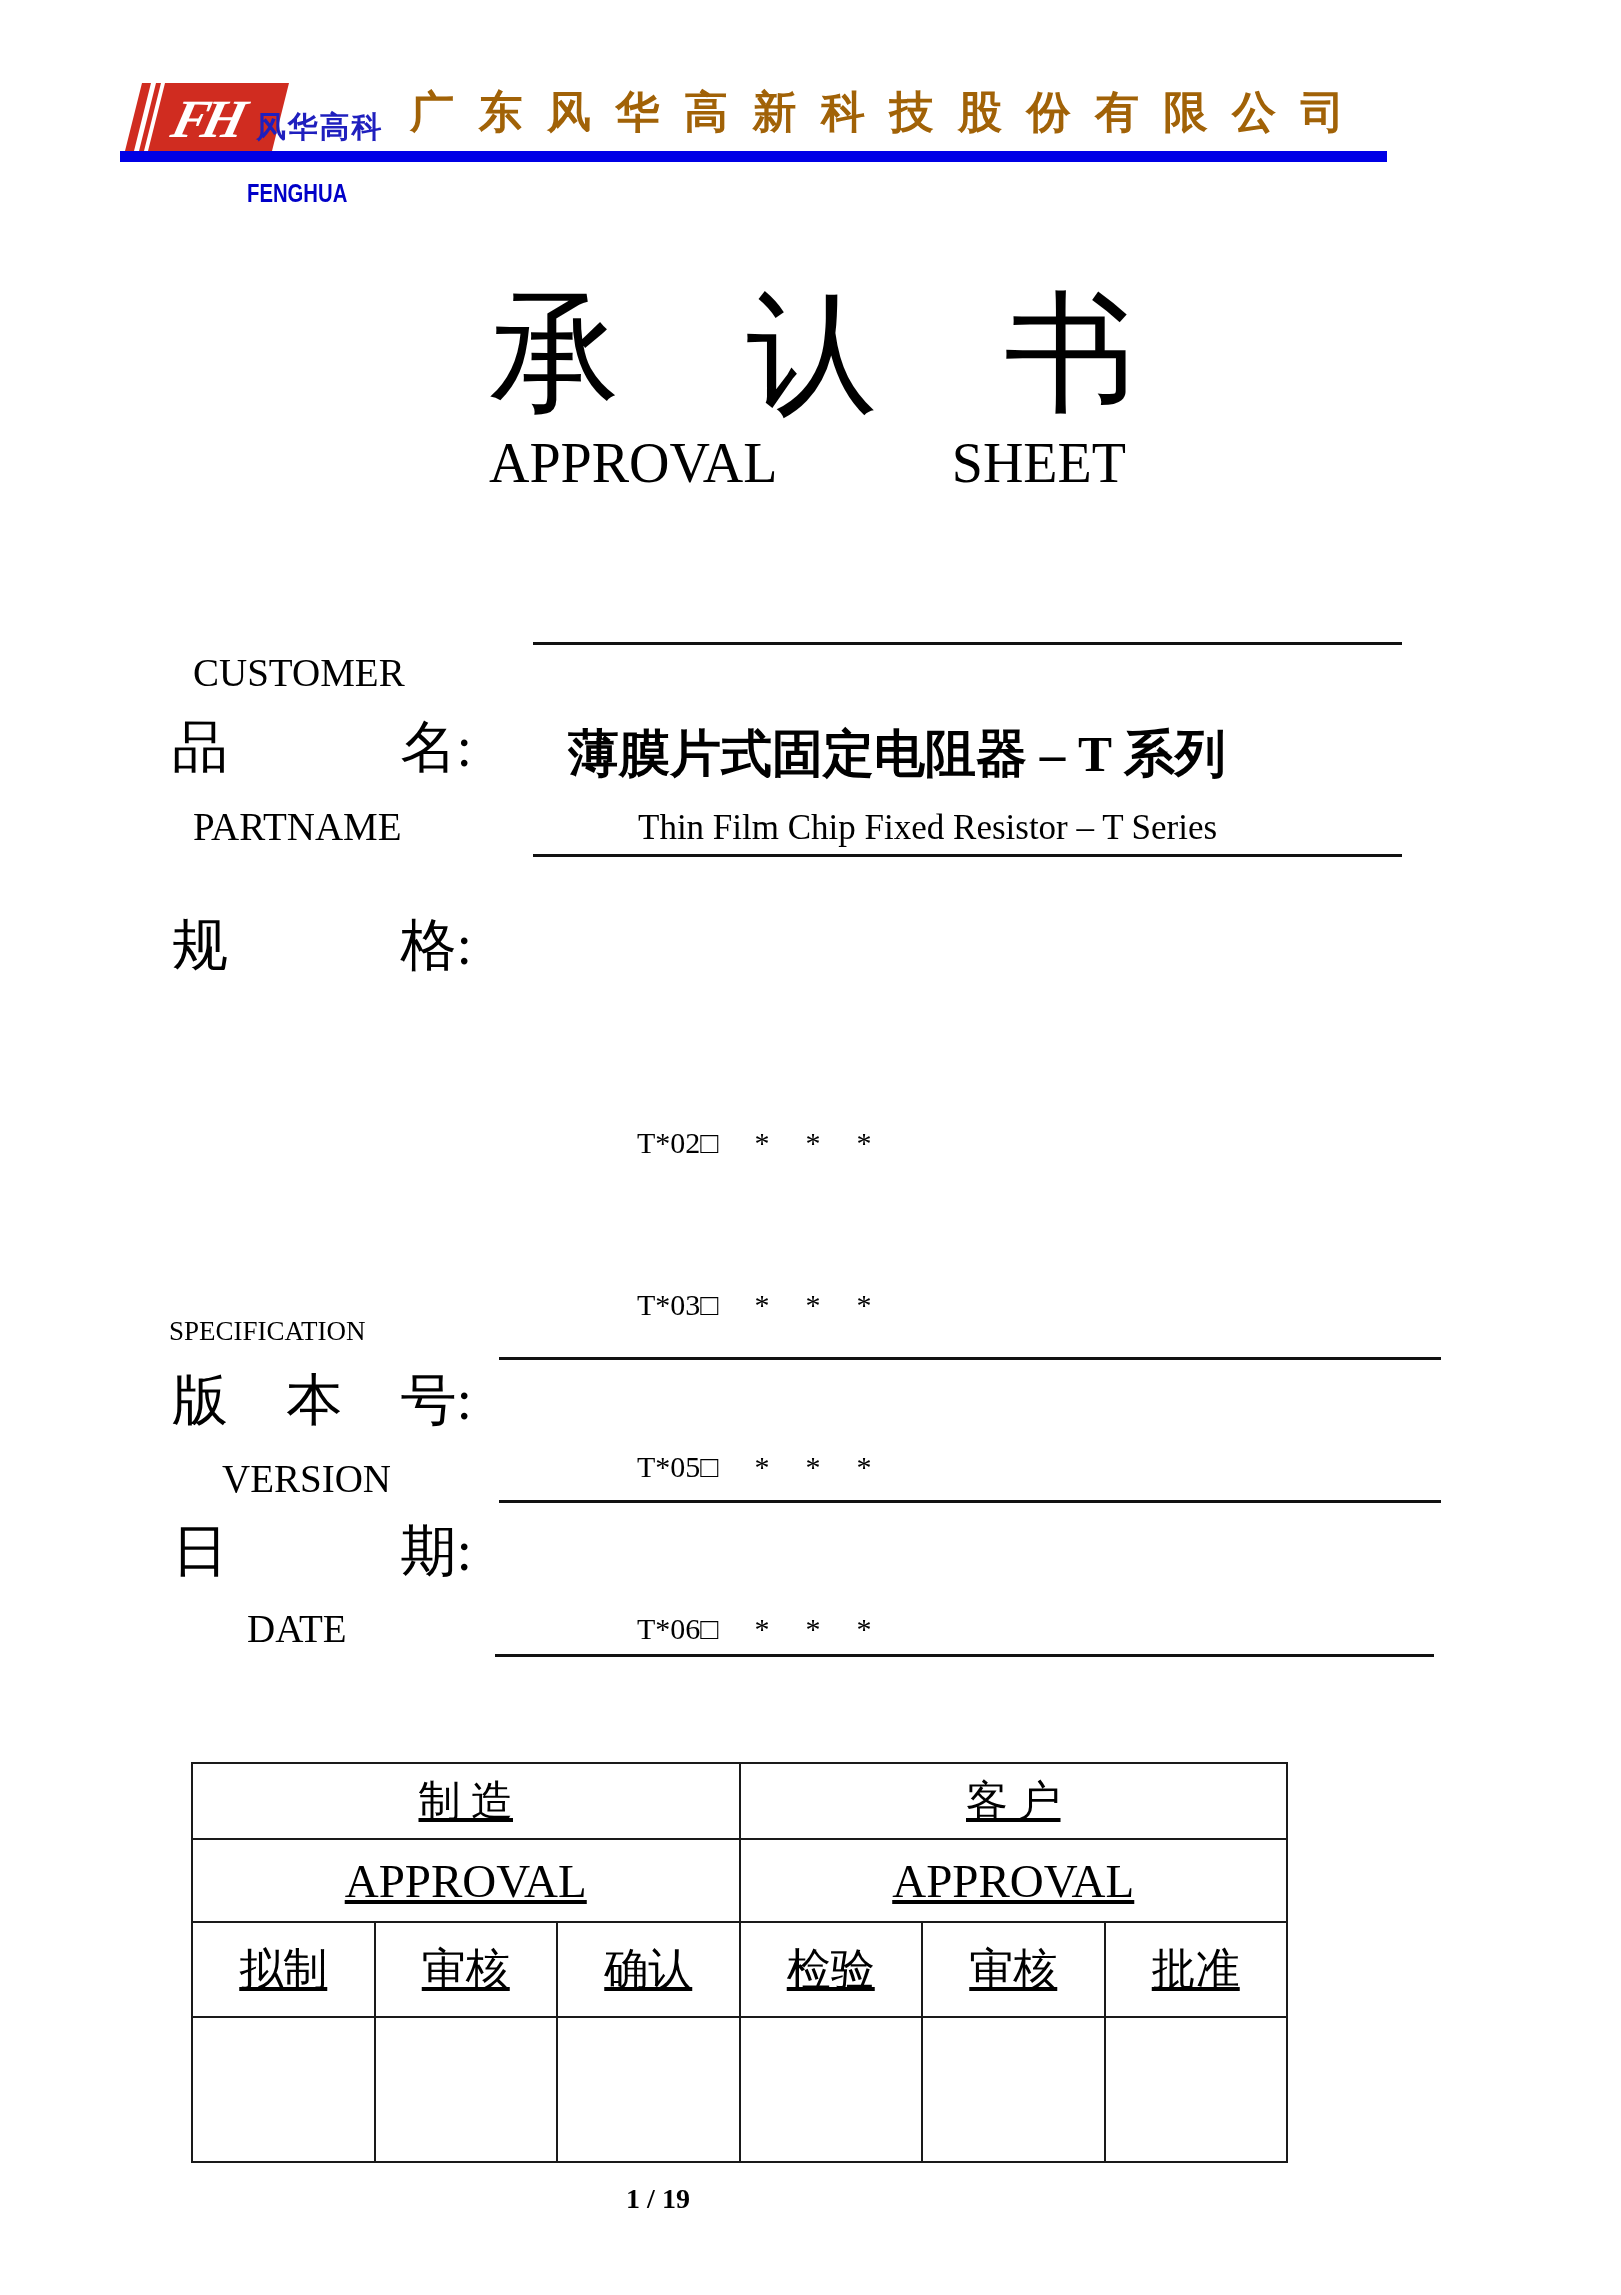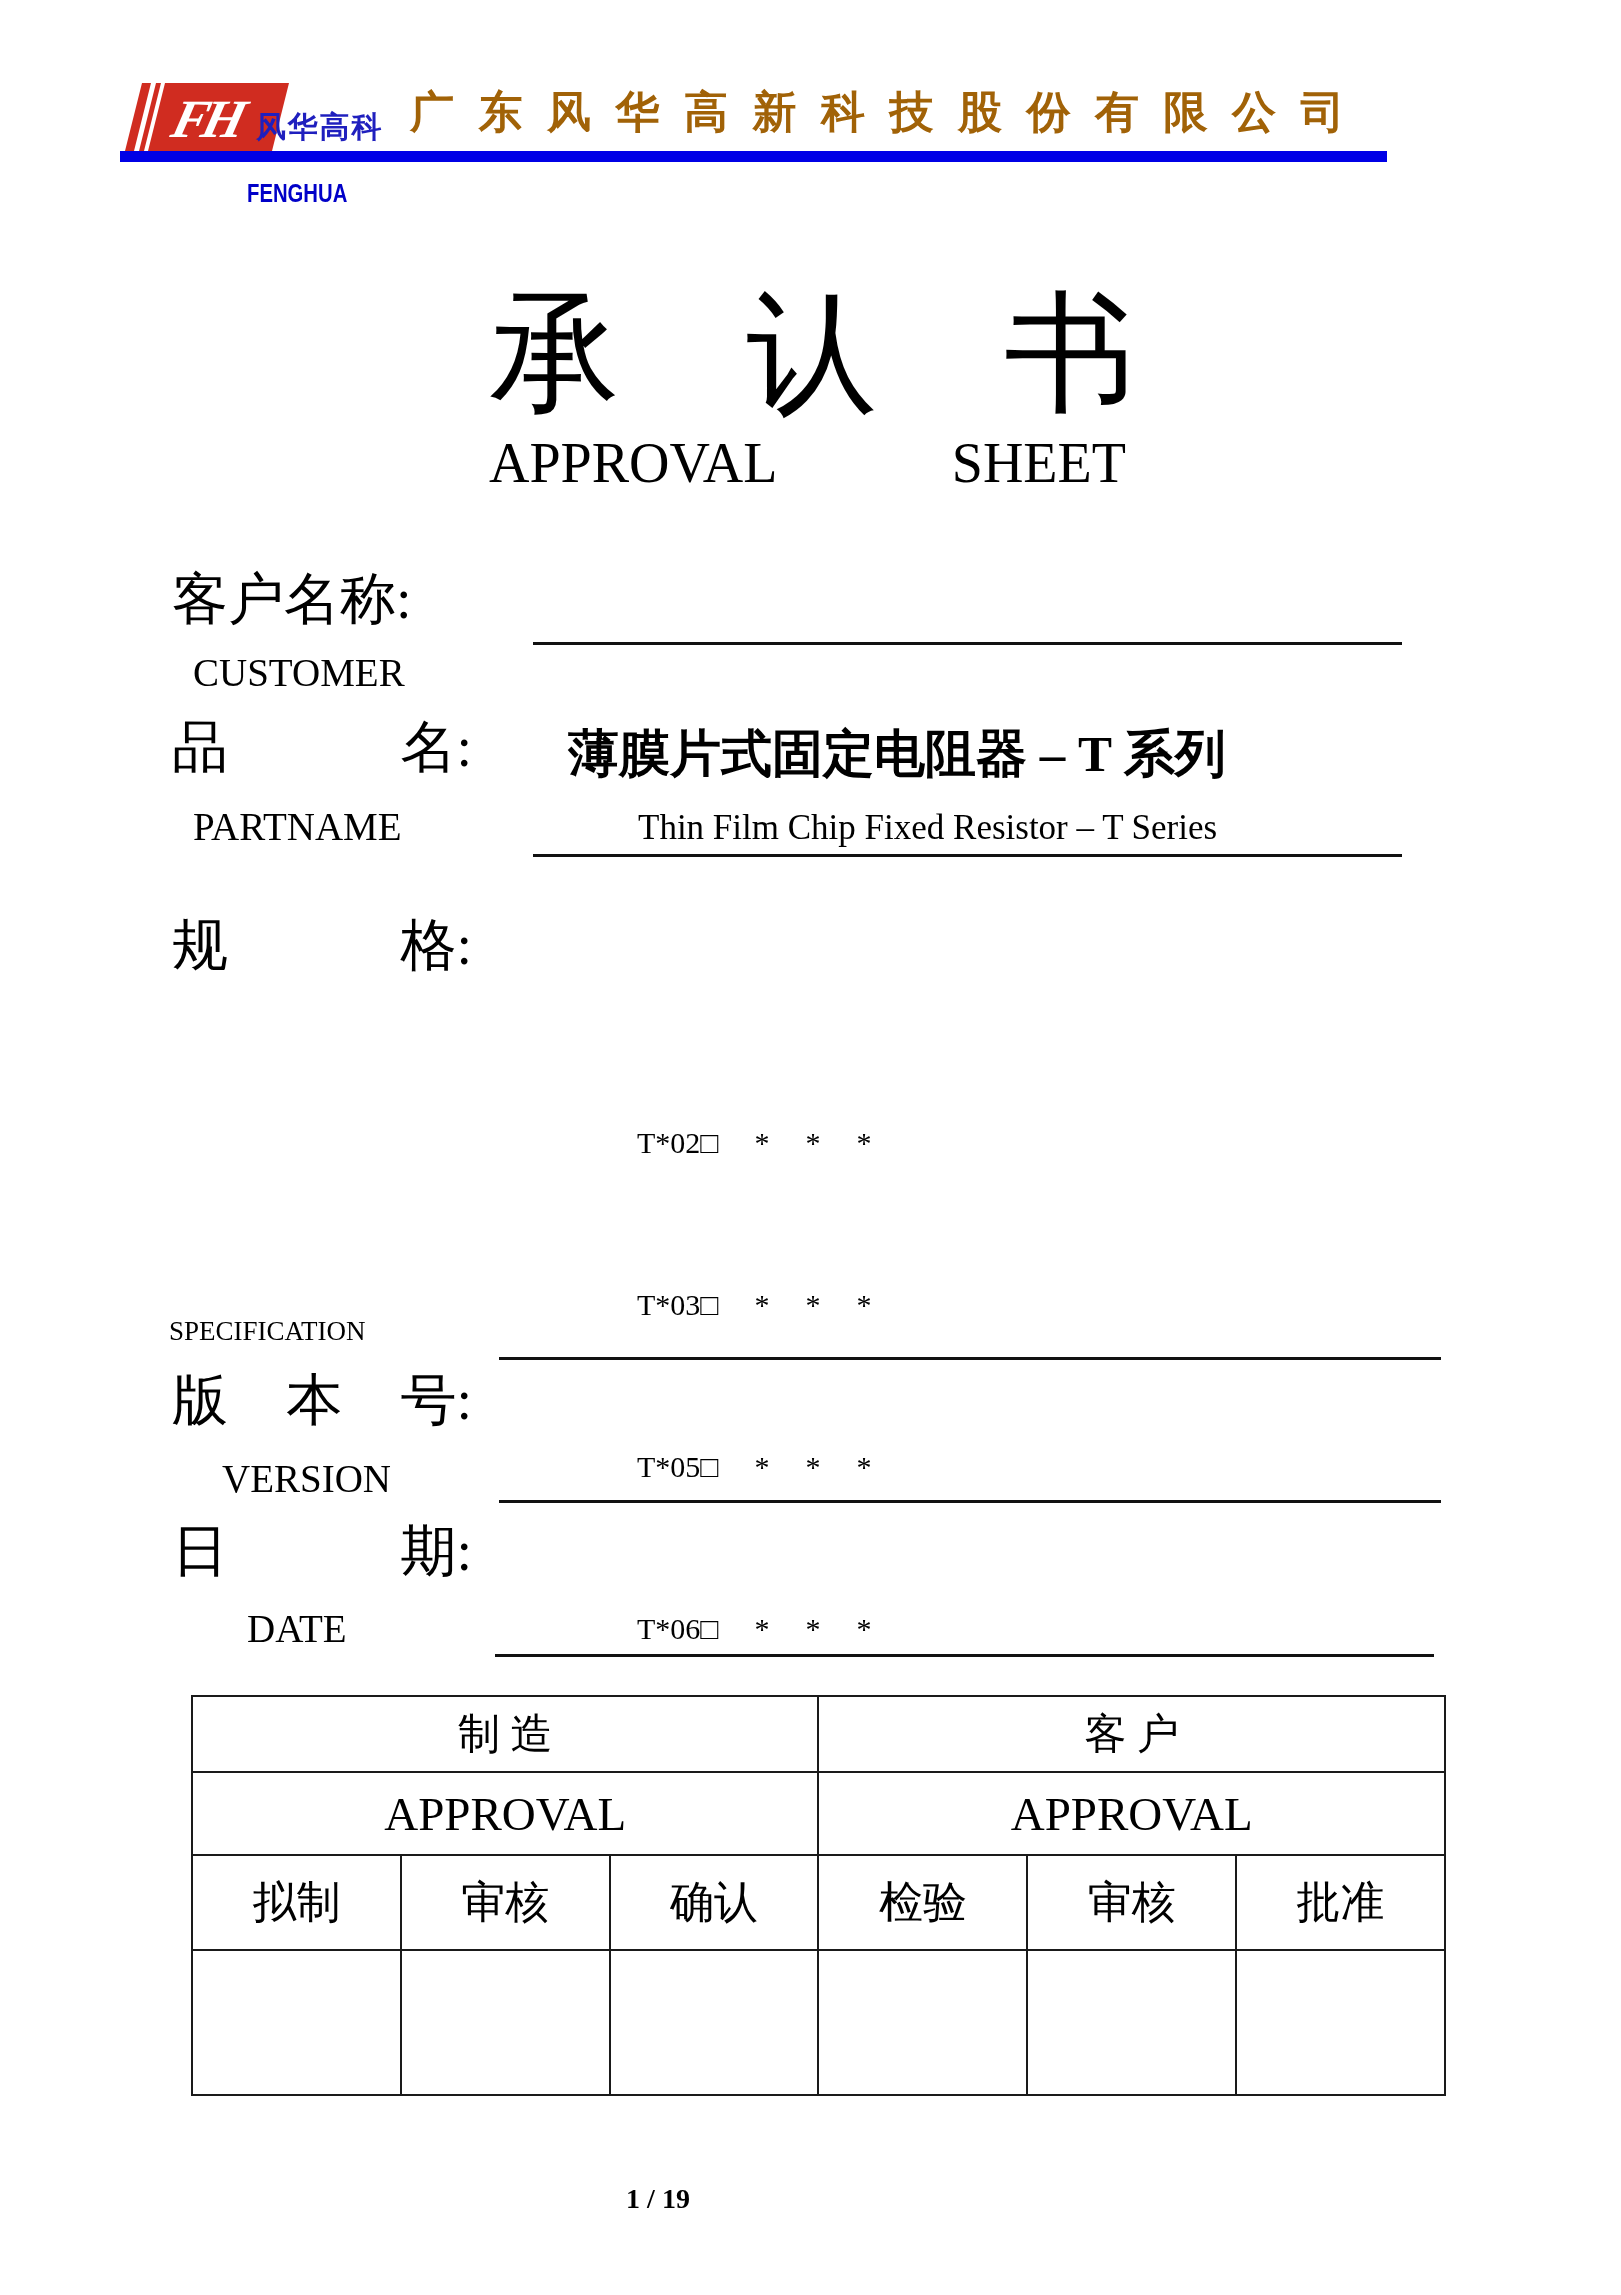--- a/index.html
+++ b/index.html
@@ -49,22 +49,22 @@
   .uline{height:2.6px;background:#111;}
   .value-cn{font-size:51px;font-weight:bold;white-space:nowrap;}
   .value-en{font-size:35px;white-space:nowrap;}
 
   .spec-col{font-size:30px;line-height:54px;white-space:pre;word-spacing:10.5px;}
 
   .version-val{font-size:56px;text-align:center;}
 
   
   table.appr{
-    position:absolute;left:191px;top:1695px;width:1255px;
-    border-collapse:collapse;table-layout:fixed;
+    position:absolute;left:191px;top:1762px;width:1097px;
+    border-collapse:collapse;table-layout:fixed;text-decoration:underline;
   }
   table.appr,
   table.appr td{border:2.6px solid #1a1a1a;}
   table.appr td{text-align:center;vertical-align:middle;padding:0;}
   .t-r1{font-size:42px;}
   .t-r2{font-size:47px;}
   .t-r3{font-size:44px;}
 
   .page-num{left:0;top:2183px;width:1316px;text-align:center;font-size:28px;font-weight:bold;}
 </style>
@@ -86,21 +86,20 @@
   <div class="abs title-cn">
     <span>承</span>
     <span>认</span>
     <span>书</span>
   </div>
   <div class="abs title-en">
     <span>APPROVAL</span>
     <span>SHEET</span>
   </div>
 
-  <div class="abs lbl-cn" style="left:172px;top:562px;">客户名称:</div>
   <div class="abs lbl-en" style="left:193px;top:650px;">CUSTOMER</div>
   <div class="abs" style="left:533px;top:578px;width:869px;font-size:44px;"></div>
   <div class="abs uline" style="left:533px;top:642px;width:869px;"></div>
 
   <div class="abs lbl-cn lbl-justify" style="left:172px;top:710px;width:300px;">
     <span>品</span>
     <span>名:</span>
   </div>
   <div class="abs value-cn" style="left:568px;top:720px;">薄膜片式固定电阻器 – T 系列</div>
   <div class="abs lbl-en" style="left:193px;top:804px;">PARTNAME</div>

